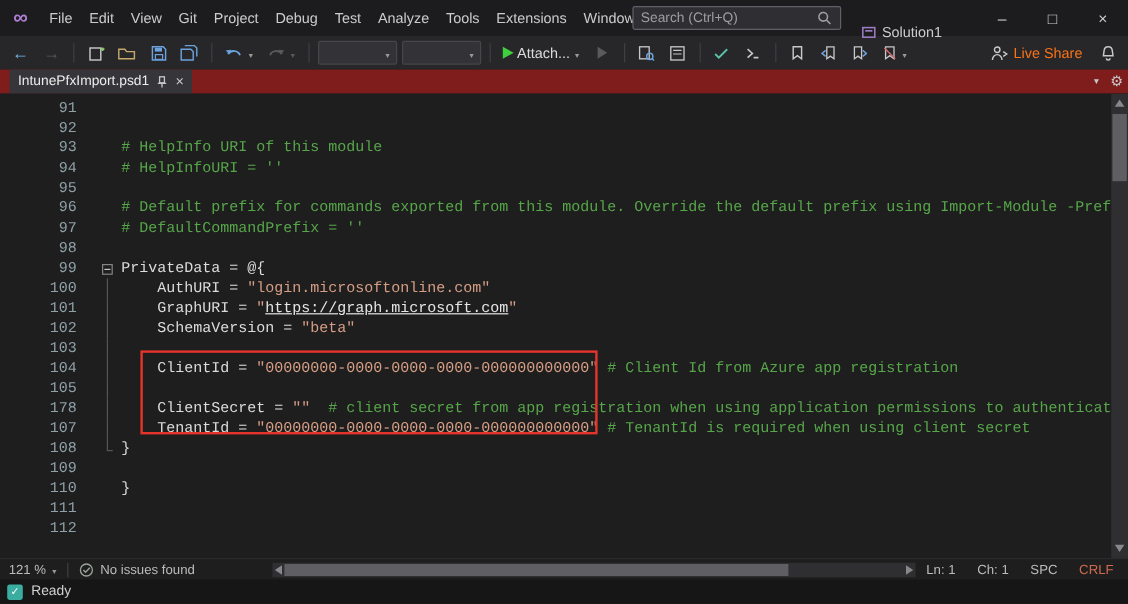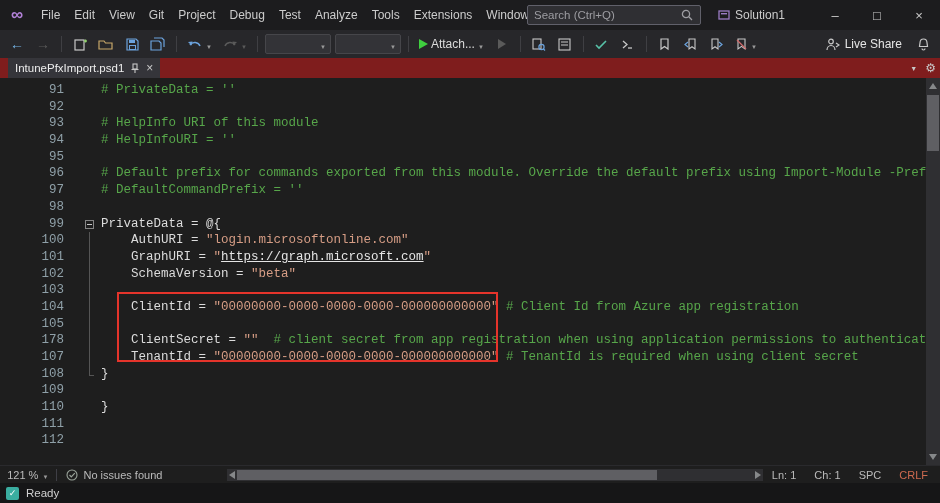--- a/index.html
+++ b/index.html
@@ -12,38 +12,38 @@
   .app { width:940px; height:503px; display:flex; flex-direction:column; }
 
   
   .titlebar { height:30px; background:#1c1c1e; display:flex; align-items:center; color:#cccccc; font-size:12px; position:relative; flex:0 0 30px; }
   .vs-logo { width:34px; text-align:center; color:#b180d7; font-size:17px; font-weight:bold; line-height:30px; }
   .menus { display:flex; align-items:center; }
   .menu-item { padding:0 7px; line-height:30px; cursor:default; }
   .search { position:absolute; left:527px; top:5px; width:174px; height:20px; background:#2f2f33; border:1px solid #60606a; border-radius:2px; display:flex; align-items:center; padding:0 6px; color:#9d9da2; font-size:11.5px; }
   .search-text { flex:1 1 auto; white-space:nowrap; overflow:hidden; }
   .mag { width:14px; height:14px; display:inline-block; }
-  .solution { position:absolute; left:712px; top:0; height:30px; display:flex; align-items:center; gap:5px; color:#cccccc; font-size:12px; padding:0 6px; }
+  .solution { position:absolute; left:712px; top:12px; height:30px; display:flex; align-items:center; gap:5px; color:#cccccc; font-size:12px; padding:0 6px; }
   .wincontrols { position:absolute; right:0; top:0; height:30px; display:flex; }
   .winbtn { width:42px; height:30px; display:flex; align-items:center; justify-content:center; color:#cccccc; font-size:13px; }
 
   
   .toolbar { height:28px; background:#27272a; display:flex; align-items:center; padding:0 6px; gap:4px; flex:0 0 28px; }
   .tb-btn { height:22px; min-width:22px; display:flex; align-items:center; justify-content:center; gap:3px; border-radius:2px; padding:0 3px; }
   .tb-sep { width:1px; height:16px; background:#3f3f43; margin:0 3px; }
   .glyph-blue { color:#75b5e7; font-size:14px; line-height:1; }
   .glyph-dim  { color:#5a5a5a; font-size:14px; line-height:1; }
   .caret::after { content:"▼"; font-size:6px; color:#999999; }
   .caret-dim::after { content:"▼"; font-size:6px; color:#5a5a5a; }
   .combo { width:66px; height:20px; background:#333337; border:1px solid #46464a; border-radius:2px; display:flex; align-items:center; justify-content:flex-end; padding:0 4px; }
   .play-green { width:0; height:0; border-left:9px solid #3fcf3f; border-top:5.5px solid transparent; border-bottom:5.5px solid transparent; }
   .play-dim { width:0; height:0; border-left:8px solid #5a5a5a; border-top:5px solid transparent; border-bottom:5px solid transparent; }
   .attach-label { color:#dcdcdc; font-size:12px; }
   .tb-spacer { flex:1 1 auto; }
-  .liveshare { display:flex; align-items:center; gap:5px; color:#e5e5e5; font-size:12px; padding:0 6px; height:22px; }
+  .liveshare { display:flex; align-items:center; gap:5px; color:#f97316; font-size:12px; padding:0 6px; height:22px; }
   .icon-svg { display:block; }
 
   
   .tabstrip { height:20px; background:#7f1d1d; display:flex; align-items:stretch; flex:0 0 20px; position:relative; }
   .tab { margin-left:8px; background:#35353a; display:flex; align-items:center; gap:6px; padding:0 7px; color:#ececec; font-size:11.5px; }
   .tab-close { color:#c8c8c8; font-size:12px; line-height:1; }
   .tabstrip-right { position:absolute; right:4px; top:0; height:20px; display:flex; align-items:center; gap:8px; color:#c8c8c8; }
   .tab-gear { font-size:12px; }
 
   
@@ -289,21 +289,21 @@
       <span class="tab-close">×</span>
     </div>
     <div class="tabstrip-right">
       <span style="font-size:7px;">▼</span>
       <span class="tab-gear">⚙</span>
     </div>
   </div>
 
   <div class="editor">
     <div class="code-area">
-        <div class="code-line"><span class="ln">91</span><span class="fold"></span><span class="codetext"><span class="seg-c"># PrivateData = ''</span></span></div>
+        <div class="code-line"><span class="ln">91</span><span class="fold"></span></div>
         <div class="code-line"><span class="ln">92</span><span class="fold"></span><span class="codetext"></span></div>
         <div class="code-line"><span class="ln">93</span><span class="fold"></span><span class="codetext"><span class="seg-c"># HelpInfo URI of this module</span></span></div>
         <div class="code-line"><span class="ln">94</span><span class="fold"></span><span class="codetext"><span class="seg-c"># HelpInfoURI = ''</span></span></div>
         <div class="code-line"><span class="ln">95</span><span class="fold"></span><span class="codetext"></span></div>
         <div class="code-line"><span class="ln">96</span><span class="fold"></span><span class="codetext"><span class="seg-c"># Default prefix for commands exported from this module. Override the default prefix using Import-Module -Pref</span></span></div>
         <div class="code-line"><span class="ln">97</span><span class="fold"></span><span class="codetext"><span class="seg-c"># DefaultCommandPrefix = ''</span></span></div>
         <div class="code-line"><span class="ln">98</span><span class="fold"></span><span class="codetext"></span></div>
         <div class="code-line"><span class="ln">99</span><span class="fold fold-start"><span class="foldbox"></span></span><span class="codetext"><span class="seg-p">PrivateData = @{</span></span></div>
         <div class="code-line"><span class="ln">100</span><span class="fold fold-mid"></span><span class="codetext"><span class="seg-p">    AuthURI = </span><span class="seg-s">"login.microsoftonline.com"</span></span></div>
         <div class="code-line"><span class="ln">101</span><span class="fold fold-mid"></span><span class="codetext"><span class="seg-p">    GraphURI = </span><span class="seg-s">"</span><span class="seg-l">https://graph.microsoft.com</span><span class="seg-s">"</span></span></div>

